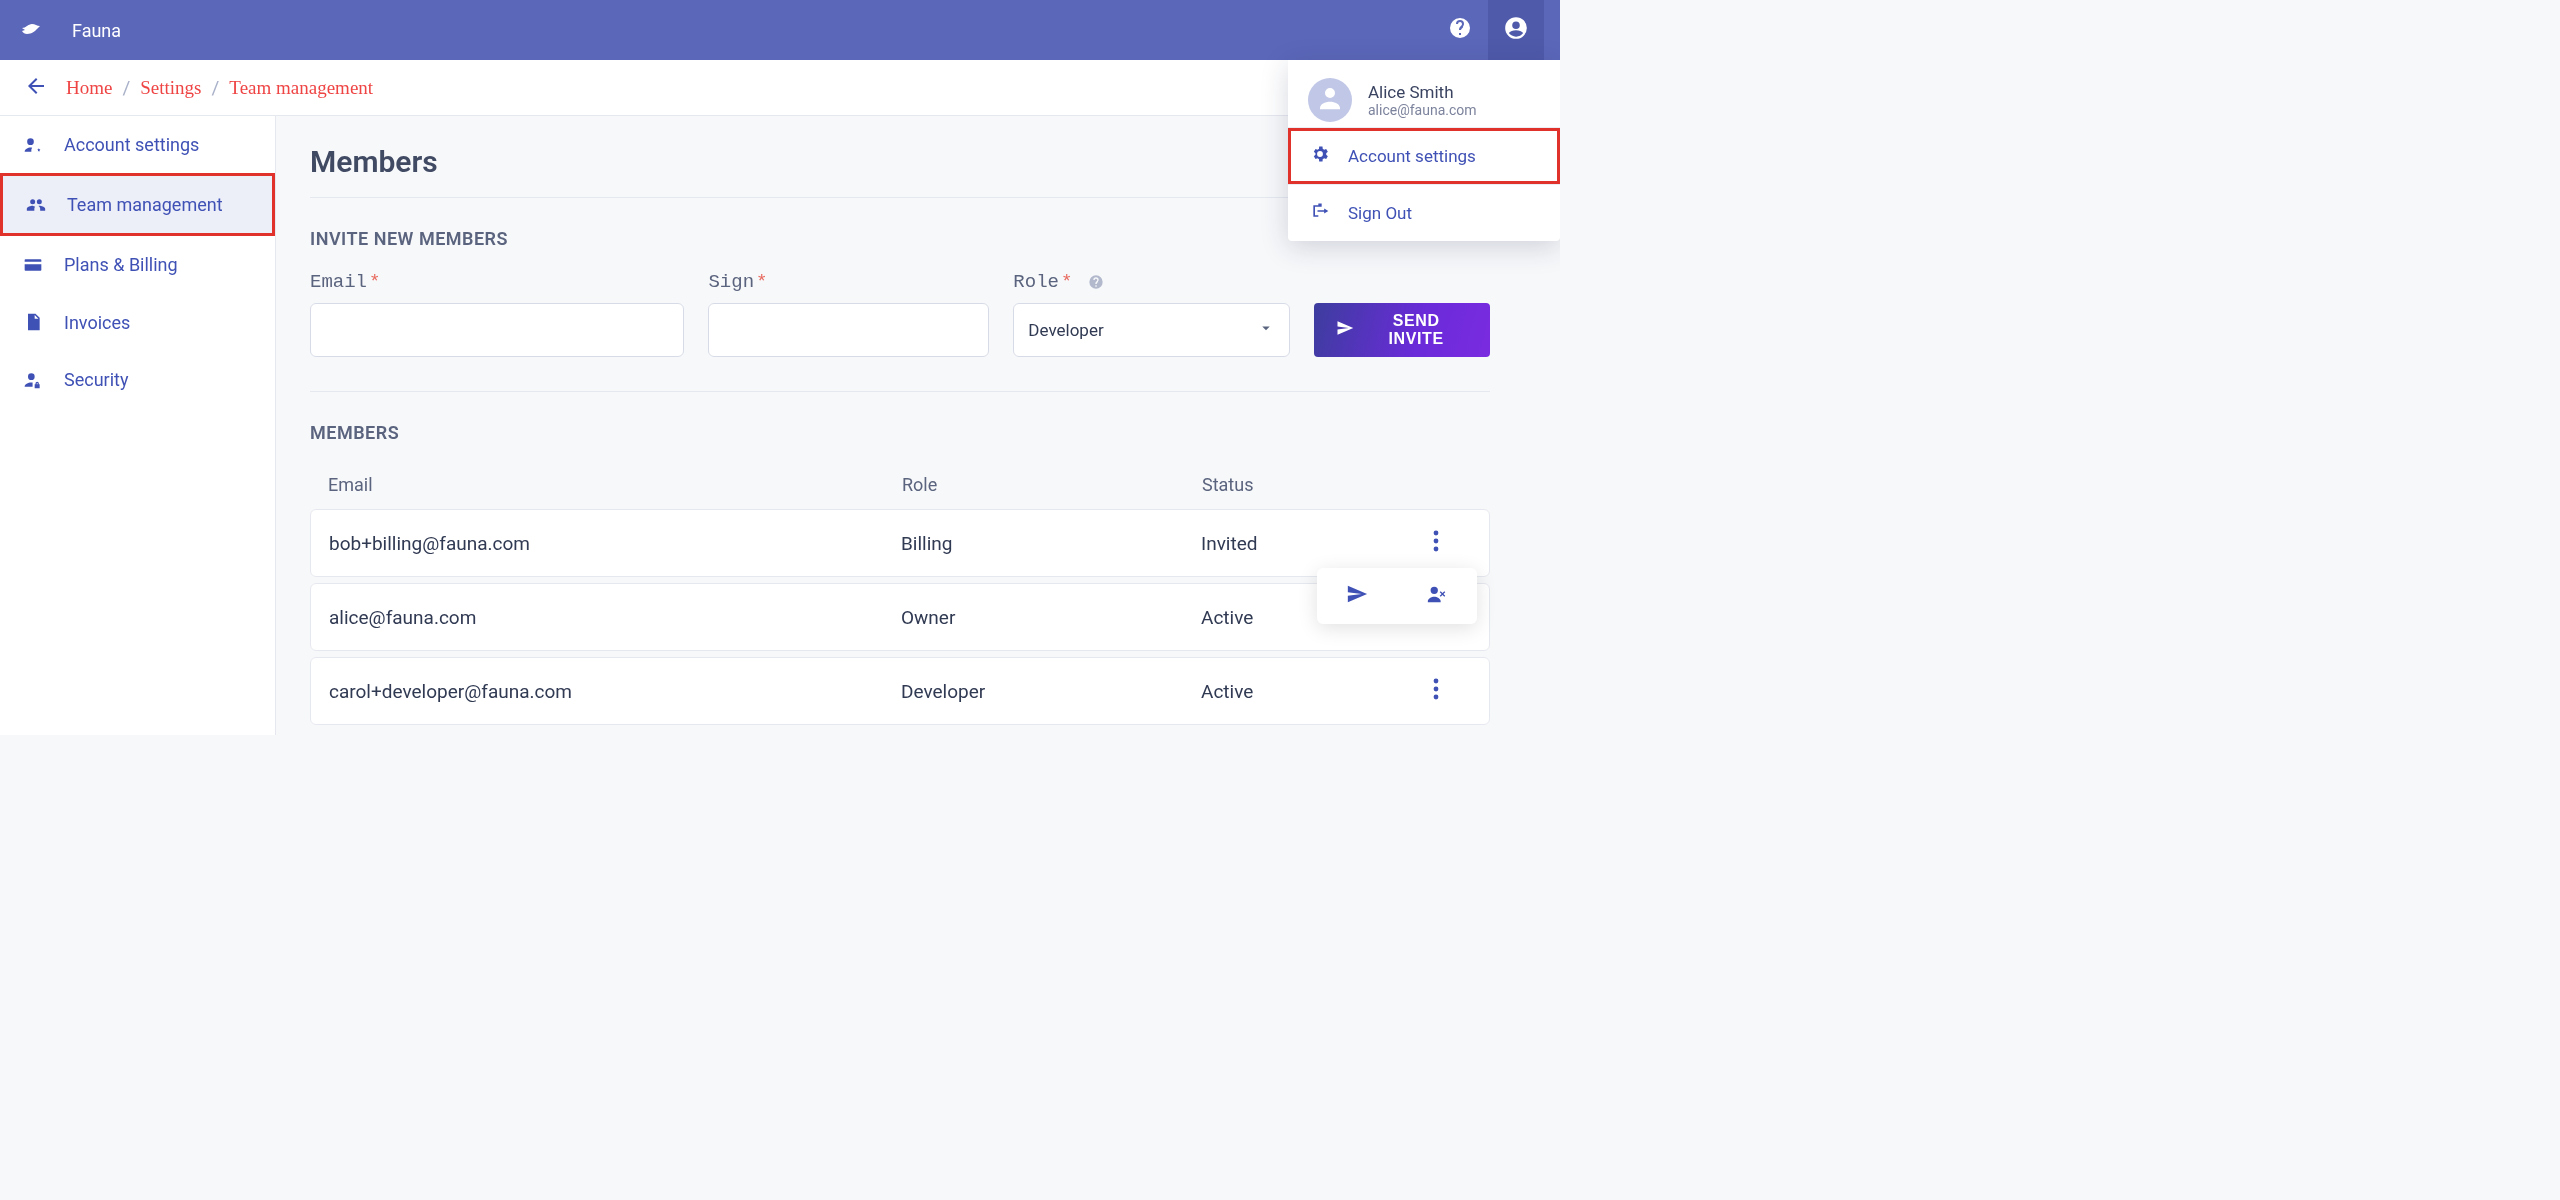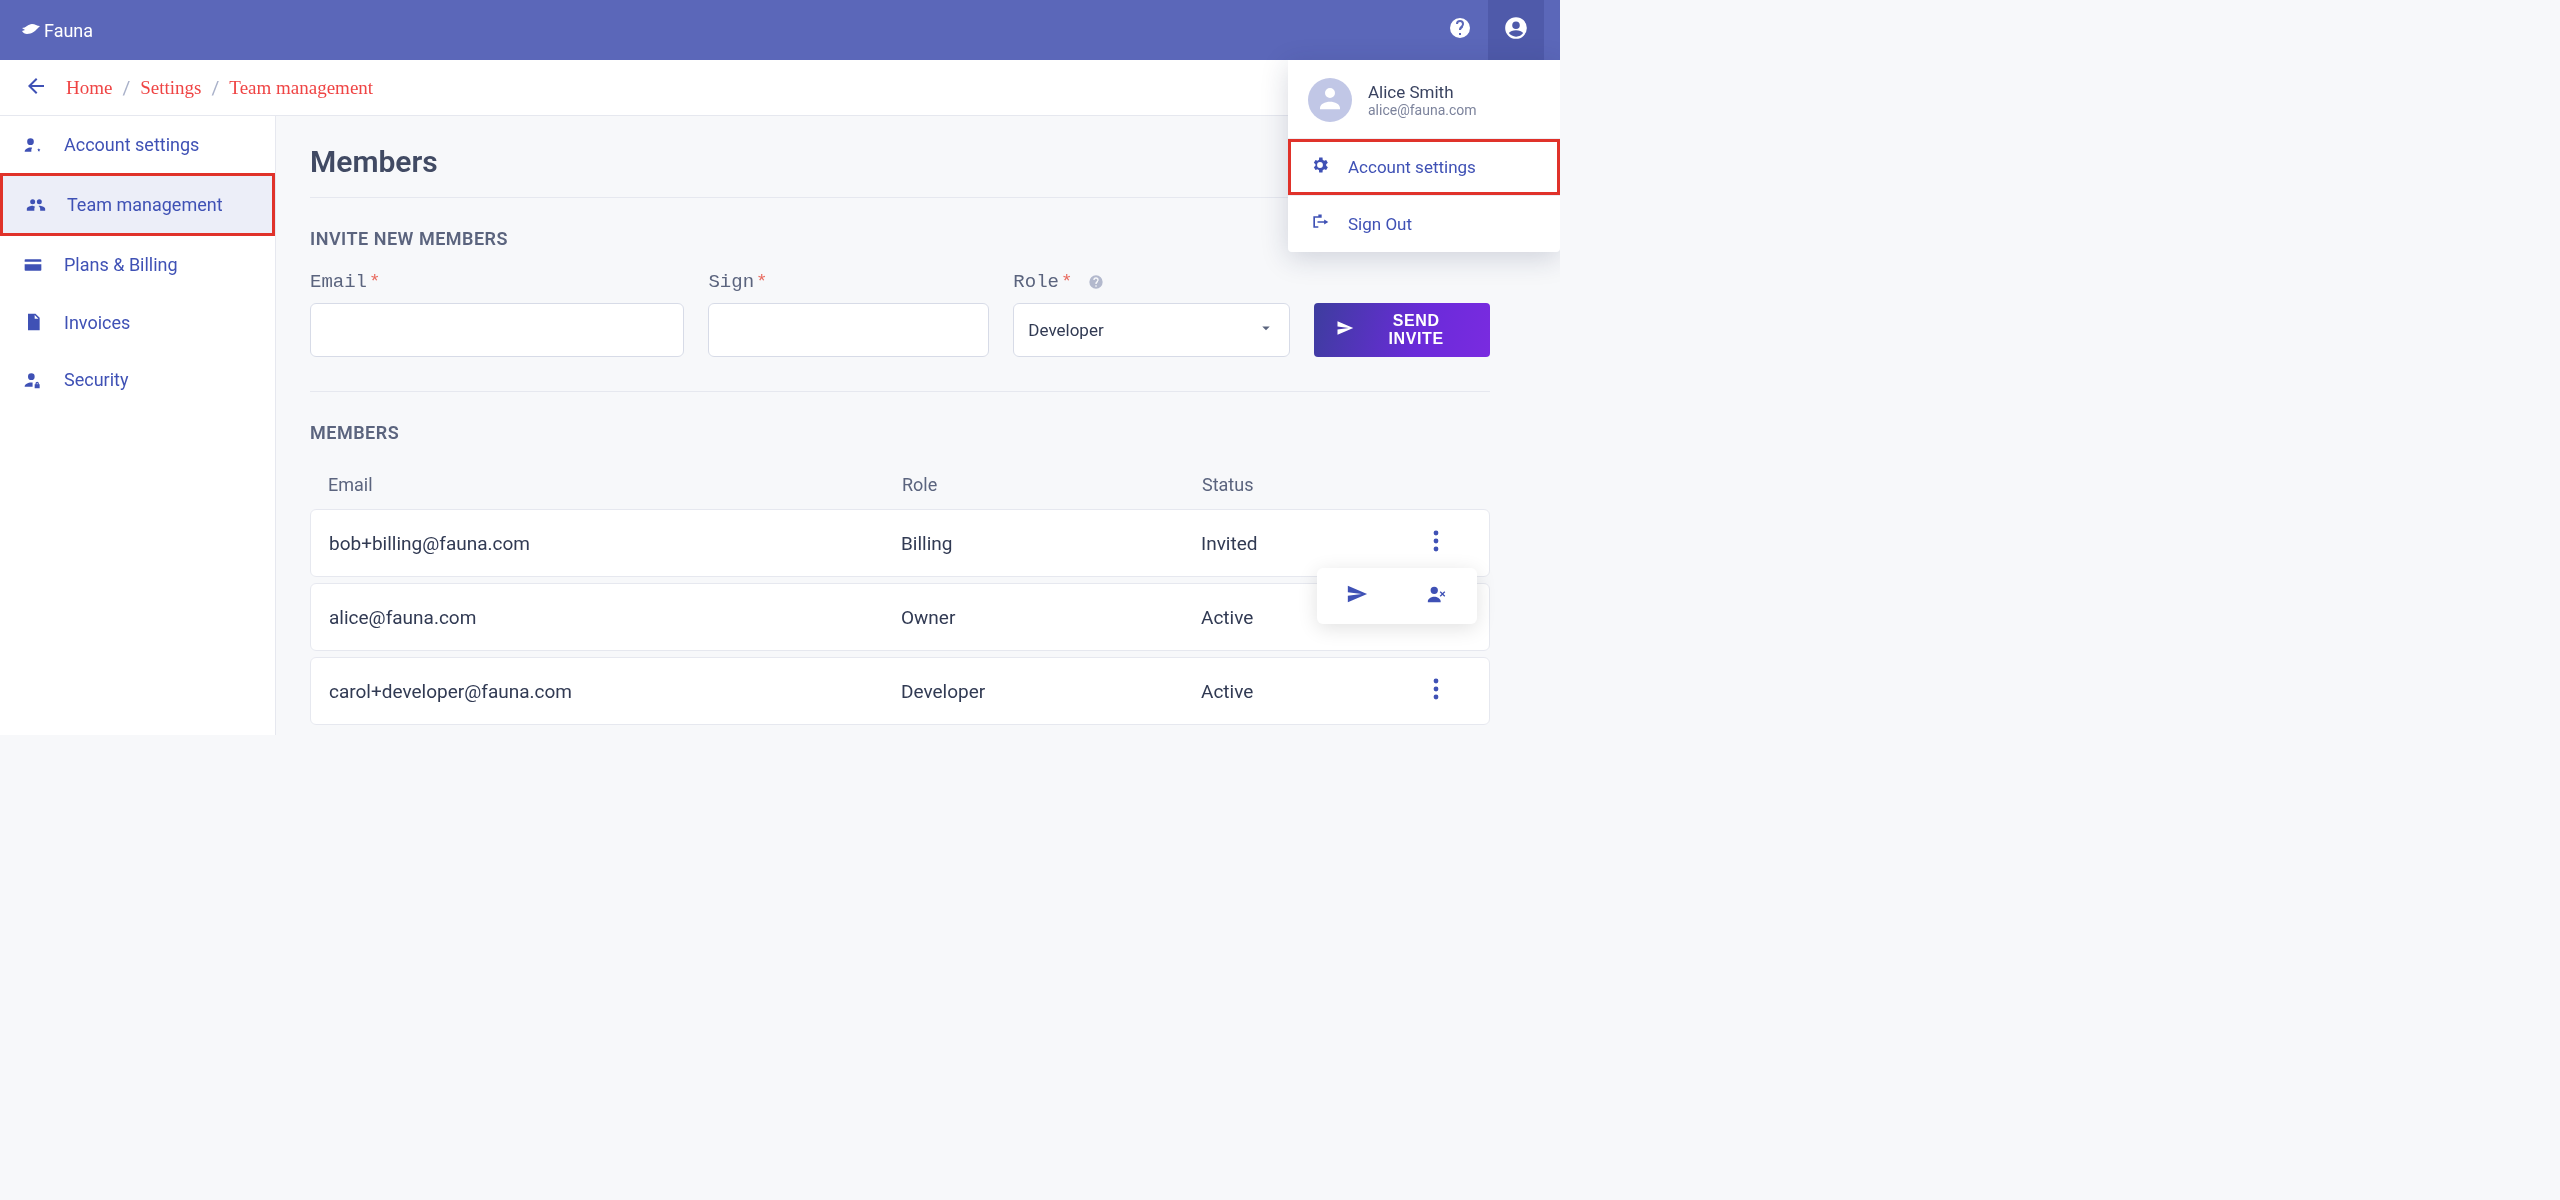--- a/index.html
+++ b/index.html
@@ -14,21 +14,21 @@
   }
   
   .topbar {
     background: #5b67b9;
     height: 60px;
     display: flex;
     align-items: center;
     padding: 0 16px 0 20px;
     color: #fff;
   }
-  .logo-wrap { display: flex; align-items: center; gap: 0; }
+  .logo-wrap { display: flex; align-items: center; gap: 28px; }
   .logo-wrap svg { fill: #fff; }
   .brand-name { font-size: 18px; }
   .topbar-spacer { flex: 1; }
   .topbar-icon {
     width: 56px; height: 60px;
     display: flex; align-items: center; justify-content: center;
     cursor: pointer;
   }
   .topbar-icon.account-btn { background: #4f5aaa; }
   .topbar-icon svg { fill: #fff; }
@@ -183,21 +183,21 @@
     position: absolute;
     top: 60px; right: 0;
     width: 272px;
     background: #fff;
     border-radius: 0 0 4px 4px;
     box-shadow: 0 6px 28px rgba(30,40,80,0.18);
     z-index: 20;
   }
   .account-header {
     display: flex; align-items: center; gap: 16px;
-    padding: 18px 20px 16px 20px;
+    padding: 18px 20px 5px 20px;
   }
   .avatar {
     width: 44px; height: 44px; border-radius: 50%;
     background: #c1c7e6;
     display:flex; align-items:center; justify-content:center;
   }
   .avatar svg { fill: #fff; }
   .acct-name { font-size: 17px; color: #3a4360; }
   .acct-email { font-size: 14px; color: #7c839c; }
   .menu-item {

